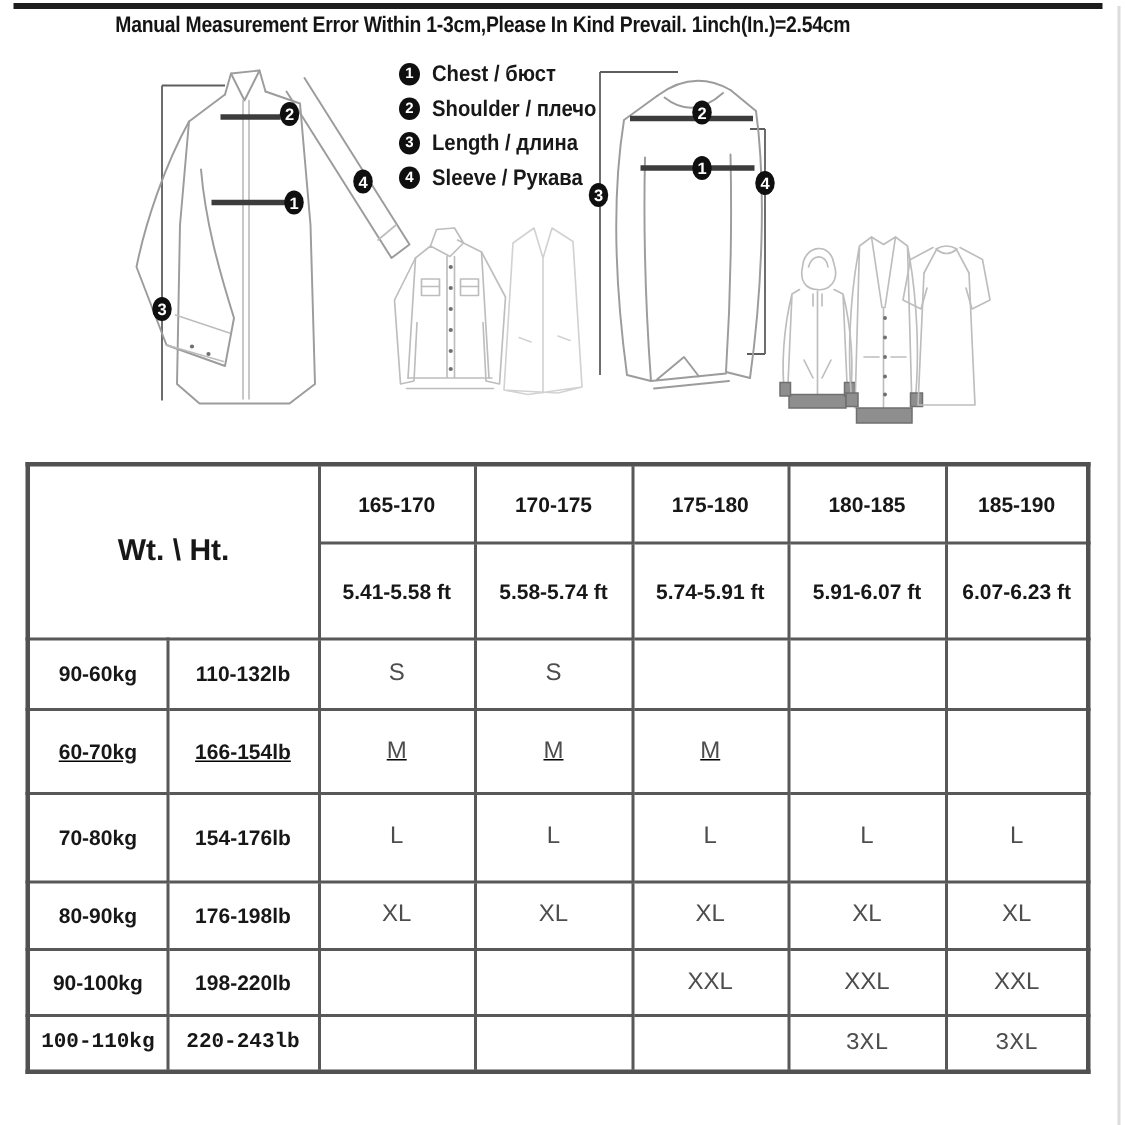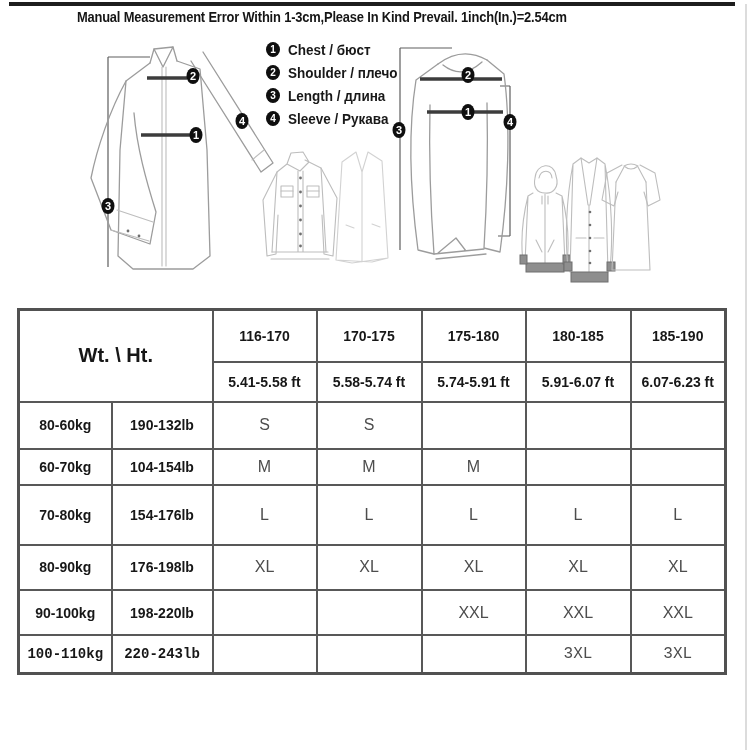--- a/index.html
+++ b/index.html
@@ -26,23 +26,23 @@
   .legend-item { display:flex; align-items:center; height:23px; }
   .legend-bullet { flex:0 0 auto; width:14px; height:15px; border-radius:50%; background:#0f0f0f; color:#fff;
     font-size:10px; font-weight:700; display:flex; align-items:center; justify-content:center; }
   .legend-label { margin-left:8px; font-size:15px; font-weight:700; color:#181818; white-space:nowrap;
     transform:scaleX(0.9); transform-origin:left center; }
 
   table.size-table { position:absolute; left:17px; top:308px; width:707px; height:367px;
     border-collapse:collapse; table-layout:fixed; border:3px solid #515151; background:#fff; }
   .size-table th, .size-table td { border:2px solid #585858; text-align:center; vertical-align:middle; padding:0; }
   .size-table thead tr:nth-child(1) { height:52px; }
-  .size-table thead tr:nth-child(2) { height:40px; }
+  .size-table thead tr:nth-child(2) { height:64px; }
   .size-table tbody tr:nth-child(1) { height:47px; }
-  .size-table tbody tr:nth-child(2) { height:35px; }
+  .size-table tbody tr:nth-child(2) { height:56px;text-decoration:underline; }
   .size-table tbody tr:nth-child(3) { height:59px; }
   .size-table tbody tr:nth-child(4) { height:45px; }
   .size-table tbody tr:nth-child(5) { height:44px; }
   .size-table tbody tr:nth-child(6) { height:38px;font-family:Liberation Mono, monospace; }
   .corner { font-size:20px; font-weight:700; color:#171717; }
   .h-cm, .h-ft { font-size:14px; font-weight:700; color:#171717; }
   .w-kg, .w-lb { font-size:14px; font-weight:700; color:#171717; }
   .size-cell { font-size:16px; font-weight:400; color:#4d4d4d; }
 </style>
 </head>
@@ -190,47 +190,47 @@
       <col style="width:101px">
       <col style="width:104px">
       <col style="width:105px">
     <col style="width:104px">
       <col style="width:105px">
       <col style="width:95px">
   </colgroup>
   <thead>
     <tr>
       <th class="corner" colspan="2" rowspan="2">Wt. \ Ht.</th>
-      <th class="h-cm">116-170</th>
+      <th class="h-cm">165-170</th>
       <th class="h-cm">170-175</th>
       <th class="h-cm">175-180</th>
       <th class="h-cm">180-185</th>
       <th class="h-cm">185-190</th>
     </tr>
     <tr>
       <th class="h-ft">5.41-5.58 ft</th>
       <th class="h-ft">5.58-5.74 ft</th>
       <th class="h-ft">5.74-5.91 ft</th>
       <th class="h-ft">5.91-6.07 ft</th>
       <th class="h-ft">6.07-6.23 ft</th>
     </tr>
   </thead>
   <tbody>
     <tr>
-      <td class="w-kg">80-60kg</td>
-      <td class="w-lb">190-132lb</td>
+      <td class="w-kg">90-60kg</td>
+      <td class="w-lb">110-132lb</td>
       <td class="size-cell">S</td>
       <td class="size-cell">S</td>
       <td class="size-cell"></td>
       <td class="size-cell"></td>
       <td class="size-cell"></td>
     </tr>
     <tr>
       <td class="w-kg">60-70kg</td>
-      <td class="w-lb">104-154lb</td>
+      <td class="w-lb">166-154lb</td>
       <td class="size-cell">M</td>
       <td class="size-cell">M</td>
       <td class="size-cell">M</td>
       <td class="size-cell"></td>
       <td class="size-cell"></td>
     </tr>
     <tr>
       <td class="w-kg">70-80kg</td>
       <td class="w-lb">154-176lb</td>
       <td class="size-cell">L</td>

